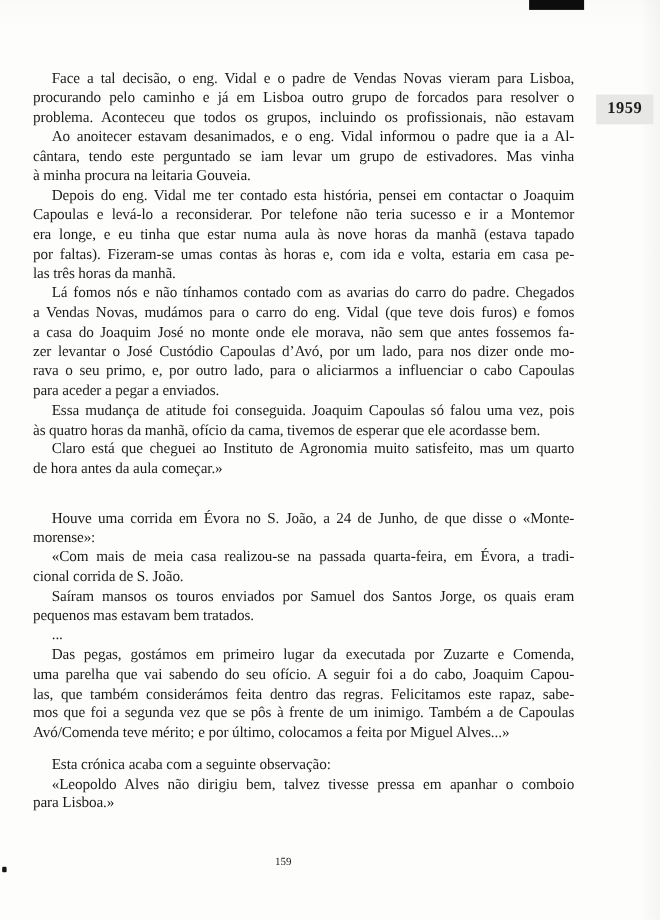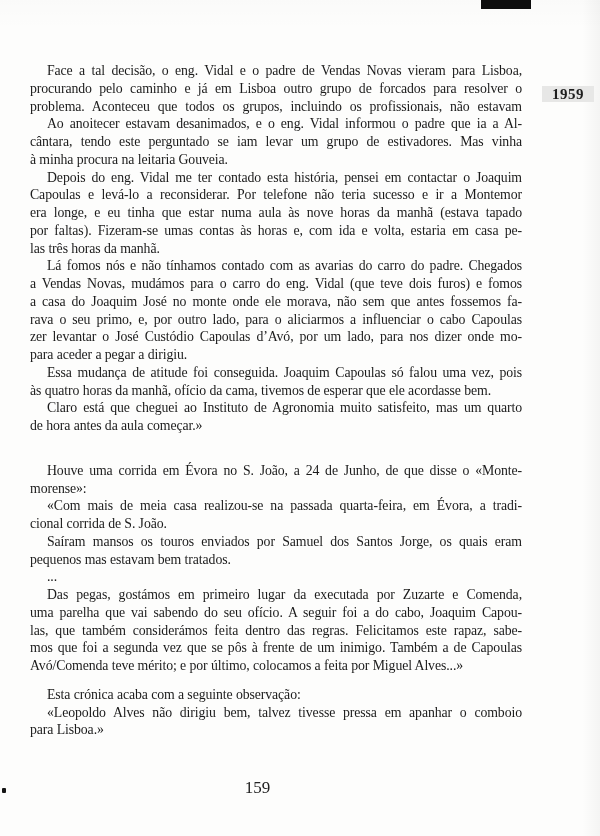--- a/index.html
+++ b/index.html
@@ -16,41 +16,41 @@
     background:
       linear-gradient(to left, rgba(0,0,0,0.035), rgba(0,0,0,0) 18px),
       linear-gradient(to bottom, rgba(0,0,0,0.012), rgba(0,0,0,0) 30px),
       #fdfdfc;
   }
   .top-mark {
     position: absolute; left: 481px; top: 0; width: 50px; height: 9px;
     background: #0d0d0d;
   }
   .year-badge {
-    position: absolute; left: 542px; top: 86px; width: 52px; height: 16px;
+    position: absolute; left: 542px; top: 86px; width: 52px; height: 27px;
     background: #e7e7e6;
     display: flex; align-items: center; justify-content: center;
     font-weight: bold; font-size: 15px; letter-spacing: 0.5px; color: #1e1e1e;
   }
   .text-block {
     position: absolute; left: 30px; top: 62px; width: 492px;
     font-size: 13.8px; letter-spacing: -0.1px;
   }
   .line {
     line-height: 17.75px;
     text-align: justify;
     text-align-last: justify;
     white-space: normal;
     font-family: Liberation Serif, serif;
   }
   .line.last { text-align-last: left; }
   .line.first { text-indent: 17px; }
   .page-number {
     position: absolute; left: 0; top: 778px; width: 515px;
-    text-align: center; font-size: 17px; color: #222;
+    text-align: center; font-size: 10px; color: #222;
   }
   .left-dot {
     position: absolute; left: 2px; top: 788px; width: 4px; height: 5px;
     background: #151515; border-radius: 1px;
   }
 </style>
 </head>
 <body>
 
 <div class="page">
@@ -71,23 +71,23 @@
         <div class="line first">Depois do eng. Vidal me ter contado esta história, pensei em contactar o Joaquim</div>
         <div class="line">Capoulas e levá-lo a reconsiderar. Por telefone não teria sucesso e ir a Montemor</div>
         <div class="line">era longe, e eu tinha que estar numa aula às nove horas da manhã (estava tapado</div>
         <div class="line">por faltas). Fizeram-se umas contas às horas e, com ida e volta, estaria em casa pe-</div>
         <div class="line last">las três horas da manhã.</div>
       </div>
       <div>
         <div class="line first">Lá fomos nós e não tínhamos contado com as avarias do carro do padre. Chegados</div>
         <div class="line">a Vendas Novas, mudámos para o carro do eng. Vidal (que teve dois furos) e fomos</div>
         <div class="line">a casa do Joaquim José no monte onde ele morava, não sem que antes fossemos fa-</div>
+        <div class="line">zer levantar o José Custódio Capoulas d’Avó, por um lado, para nos dizer onde mo-</div>
         <div class="line">rava o seu primo, e, por outro lado, para o aliciarmos a influenciar o cabo Capoulas</div>
-        <div class="line">zer levantar o José Custódio Capoulas d’Avó, por um lado, para nos dizer onde mo-</div>
-        <div class="line last">para aceder a pegar a dirigiu.</div>
+        <div class="line last">para aceder a pegar a enviados.</div>
       </div>
       <div>
         <div class="line first">Essa mudança de atitude foi conseguida. Joaquim Capoulas só falou uma vez, pois</div>
         <div class="line last">às quatro horas da manhã, ofício da cama, tivemos de esperar que ele acordasse bem.</div>
       </div>
       <div>
         <div class="line first">Claro está que cheguei ao Instituto de Agronomia muito satisfeito, mas um quarto</div>
         <div class="line last">de hora antes da aula começar.»</div>
       </div>
       <div style="height: 27px;"></div>

